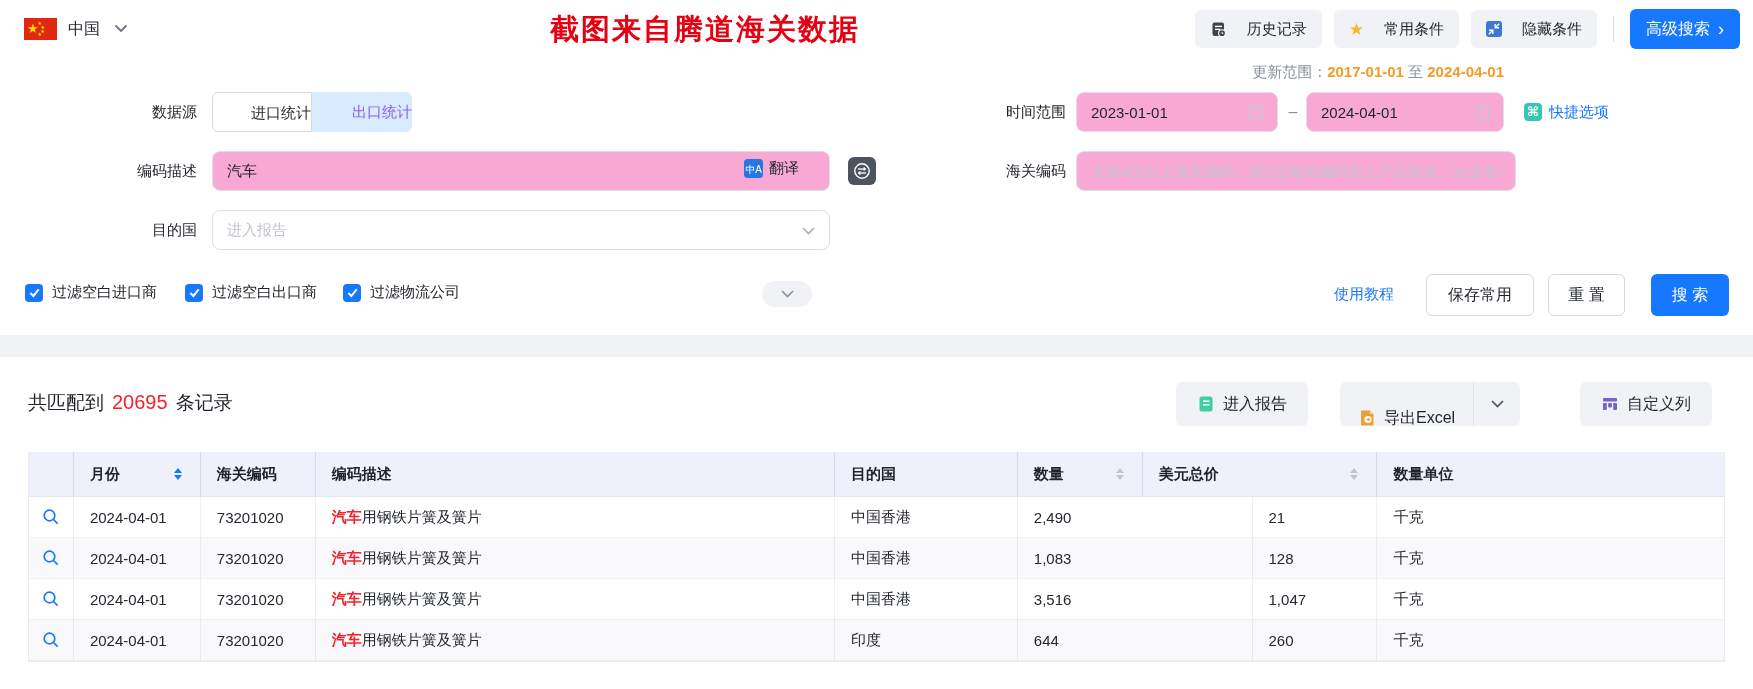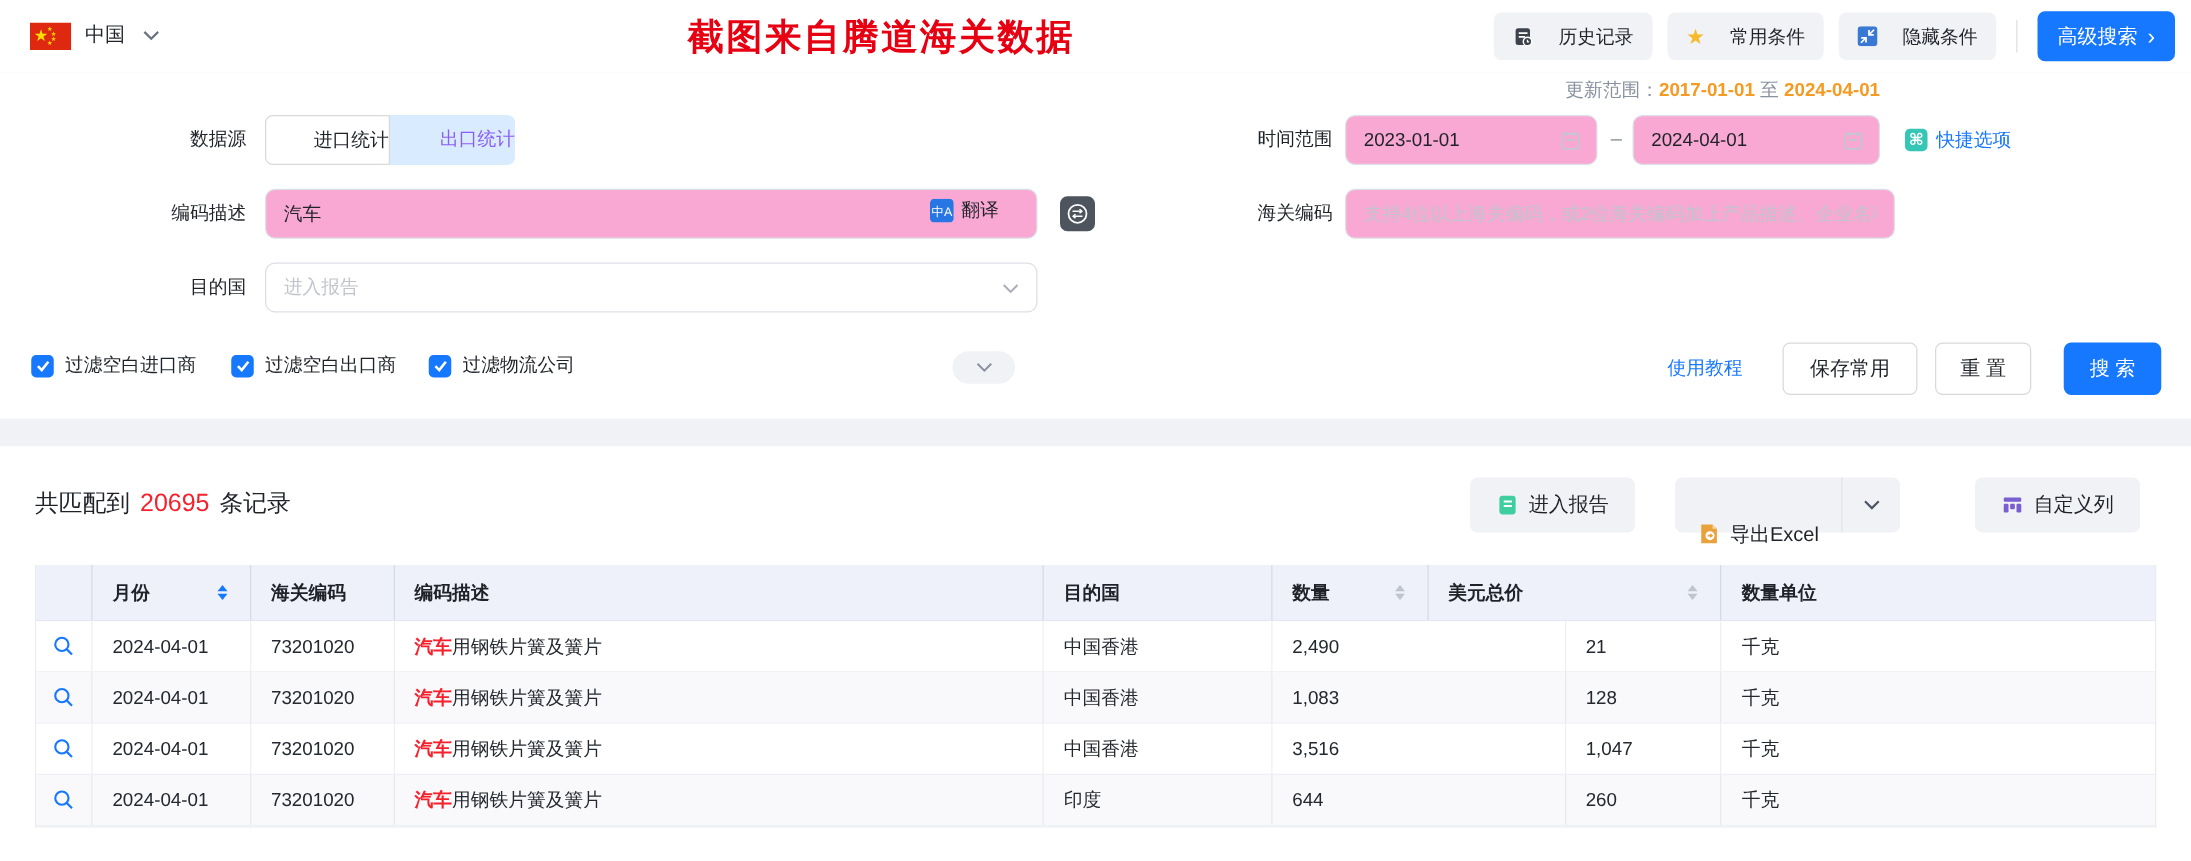--- a/index.html
+++ b/index.html
@@ -66,21 +66,21 @@
               color:#fff;font-size:16px;display:flex;align-items:center;justify-content:center;cursor:pointer;}
   
   .band{position:absolute;top:335px;left:0;width:1753px;height:22px;background:#f0f2f5;}
   
   .count-line{position:absolute;left:28px;top:390px;font-size:19px;font-weight:400;color:#1f2329;white-space:nowrap;}
   .count-num{color:#f5222d;font-size:20px;margin:0 8px;}
   .res-btn{position:absolute;top:382px;height:44px;background:#f1f2f5;border-radius:6px;display:flex;align-items:center;
            justify-content:center;gap:8px;font-size:16px;color:#1f2329;cursor:pointer;box-sizing:border-box;}
   .btn-report{left:1176px;width:132px;}
   .excel-group{position:absolute;left:1340px;top:382px;height:44px;display:flex;background:#f1f2f5;border-radius:6px;}
-  .excel-main{display:flex;gap:8px;padding:12px 18px;font-size:16px;cursor:pointer;margin-top:24px;}
+  .excel-main{display:flex;align-items:center;gap:8px;padding:12px 18px;font-size:16px;cursor:pointer;margin-top:24px;}
   .excel-chev{width:46px;display:flex;align-items:center;justify-content:center;border-left:1px solid #e2e4e9;cursor:pointer;}
   .btn-custom{left:1580px;width:132px;}
   
   .tbl{position:absolute;left:28px;top:452px;width:1697px;box-sizing:border-box;
        border:1px solid #e9ebf0;border-top:none;}
   .thead{display:flex;height:44px;background:#eef1f9;border-bottom:1px solid #e3e7f0;}
   .trow{display:flex;height:40px;background:#fff;border-bottom:1px solid #eef0f4;}
   .trow.alt{background:#f9f9fb;}
   .tc{box-sizing:border-box;display:flex;align-items:center;padding:0 8px 0 16px;height:100%;
       border-right:1px solid rgba(90,100,140,0.10);font-size:15px;color:#24292f;white-space:nowrap;overflow:hidden;}

